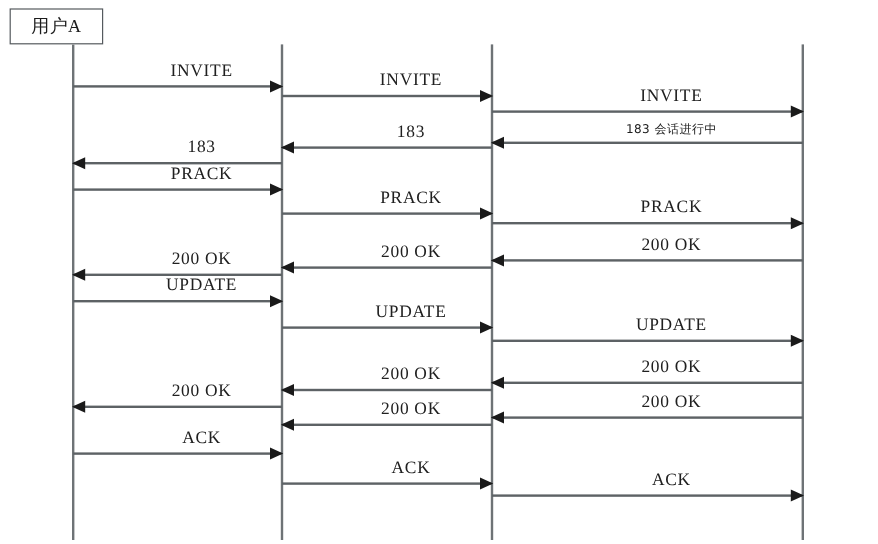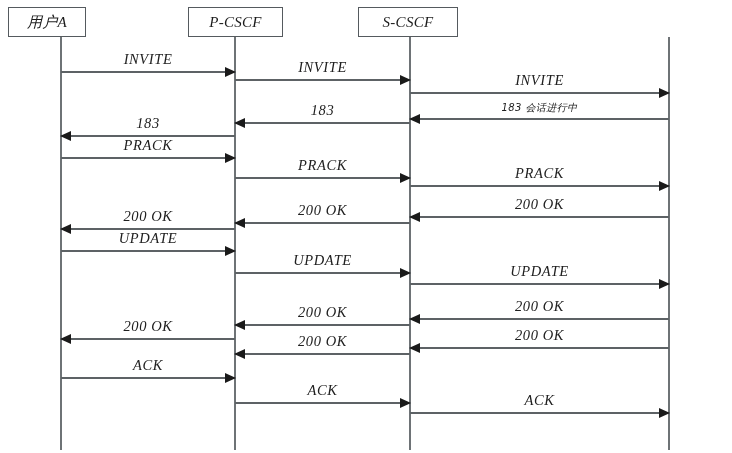--- a/index.html
+++ b/index.html
@@ -7,21 +7,20 @@
     padding: 0;
     background: #ffffff;
   }
   #canvas {
     position: relative;
     width: 732px;
     height: 453px;
     background: #ffffff;
     font-family: "Liberation Serif", "DejaVu Serif", serif;
     overflow: hidden;
-    font-style: italic;
   }
   .actor-box {
     position: absolute;
     box-sizing: border-box;
     border: 1px solid #555a5e;
     background: #ffffff;
     display: flex;
     align-items: center;
     justify-content: center;
     font-size: 15px;
@@ -64,38 +63,37 @@
   .msg .label {
     position: absolute;
     bottom: 3px;
     width: 100%;
     text-align: center;
     font-size: 14.5px;
     color: #202020;
     letter-spacing: 0.6px;
     white-space: nowrap;
     pointer-events: none;
+    margin-left: 20px;
   }
   .msg .label.cjk {
     font-family: "DejaVu Sans", "Liberation Sans", sans-serif;
     font-size: 10px;
     letter-spacing: 0.4px;
   }
 </style>
 </head>
 <body>
 
 <div id="canvas">
     <div class="lifeline" style="left: 60px; top: 37px; height: 413px;"></div>
     <div class="lifeline" style="left: 234px; top: 37px; height: 413px;"></div>
     <div class="lifeline" style="left: 409px; top: 37px; height: 413px;"></div>
     <div class="lifeline" style="left: 668px; top: 37px; height: 413px;"></div>
     <div class="actor-box" style="left: 8px; top: 7px; width: 78px; height: 30px;">用户A</div>
-    <div class="actor-box" style="left: 188px; top: 7px; width: 95px; height: 30px;">P-CSCF</div>
-    <div class="actor-box" style="left: 358px; top: 7px; width: 100px; height: 30px;">S-CSCF</div>
     <div class="msg right" style="left: 61px; top: 71px; width: 174px;">
       <div class="shaft" style="width: 174px;"></div>
       <div class="head"></div>
       <div class="label">INVITE</div>
     </div>
     <div class="msg right" style="left: 235px; top: 79px; width: 175px;">
       <div class="shaft" style="width: 175px;"></div>
       <div class="head"></div>
       <div class="label">INVITE</div>
     </div>

